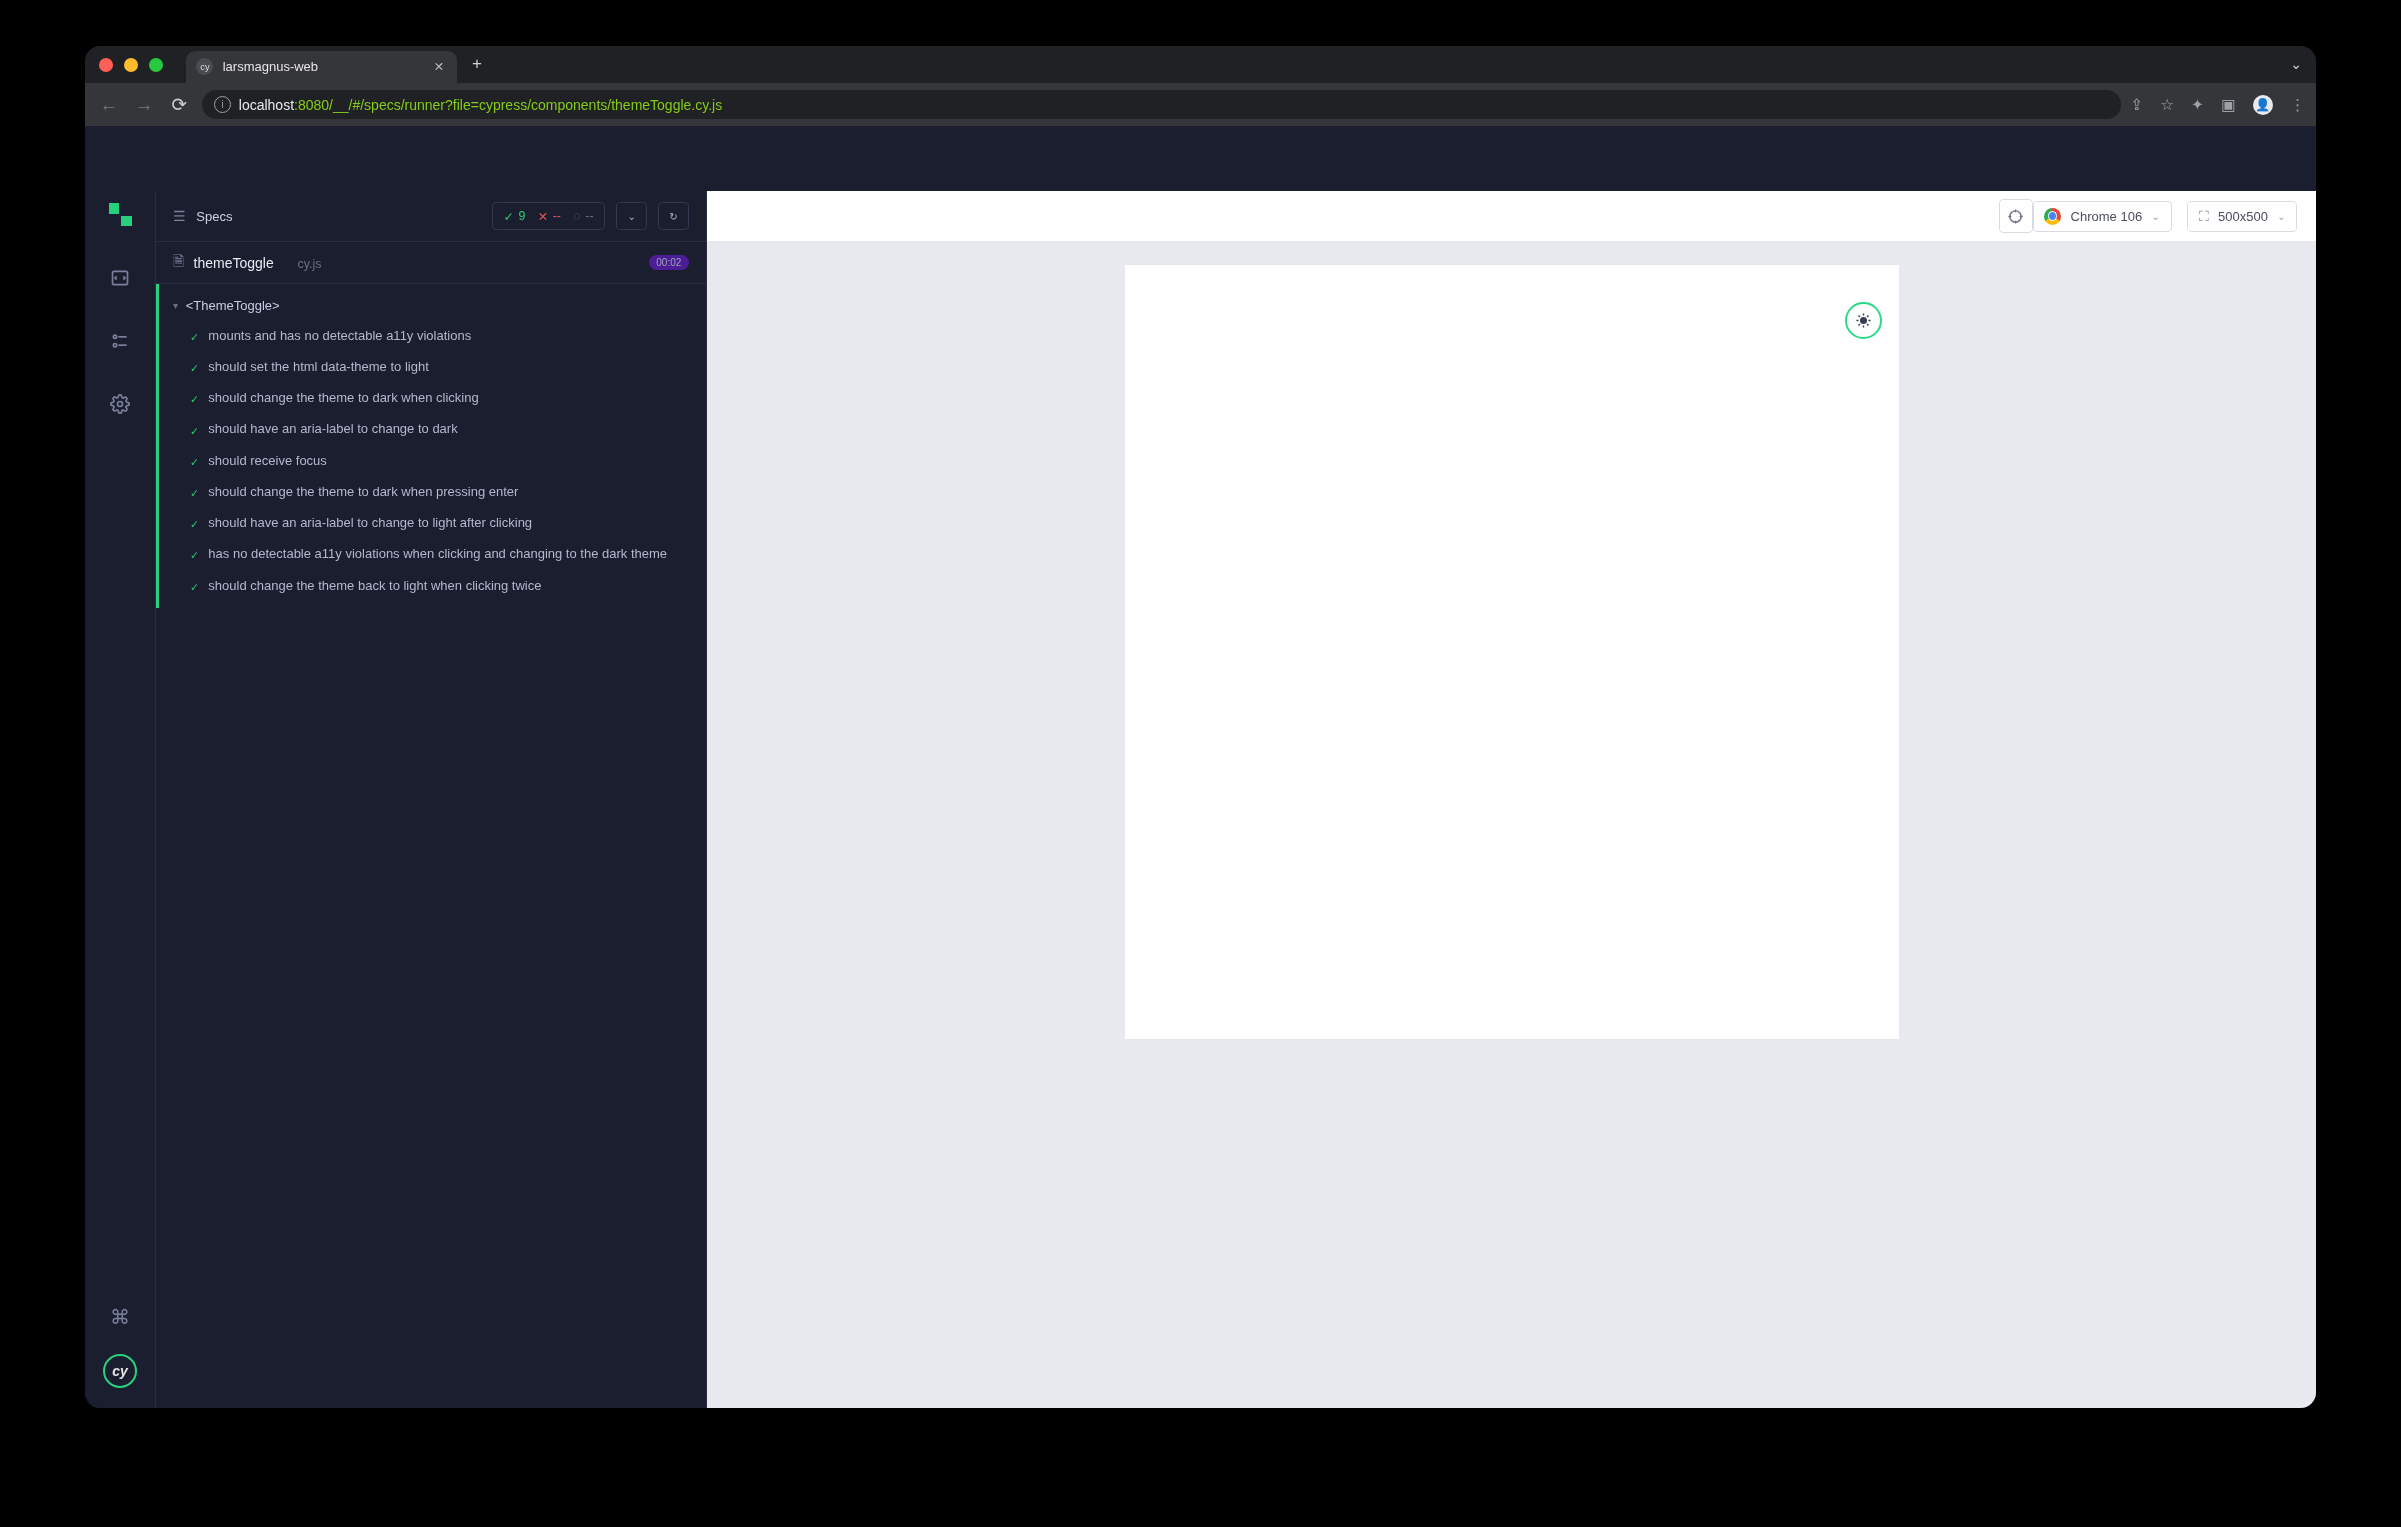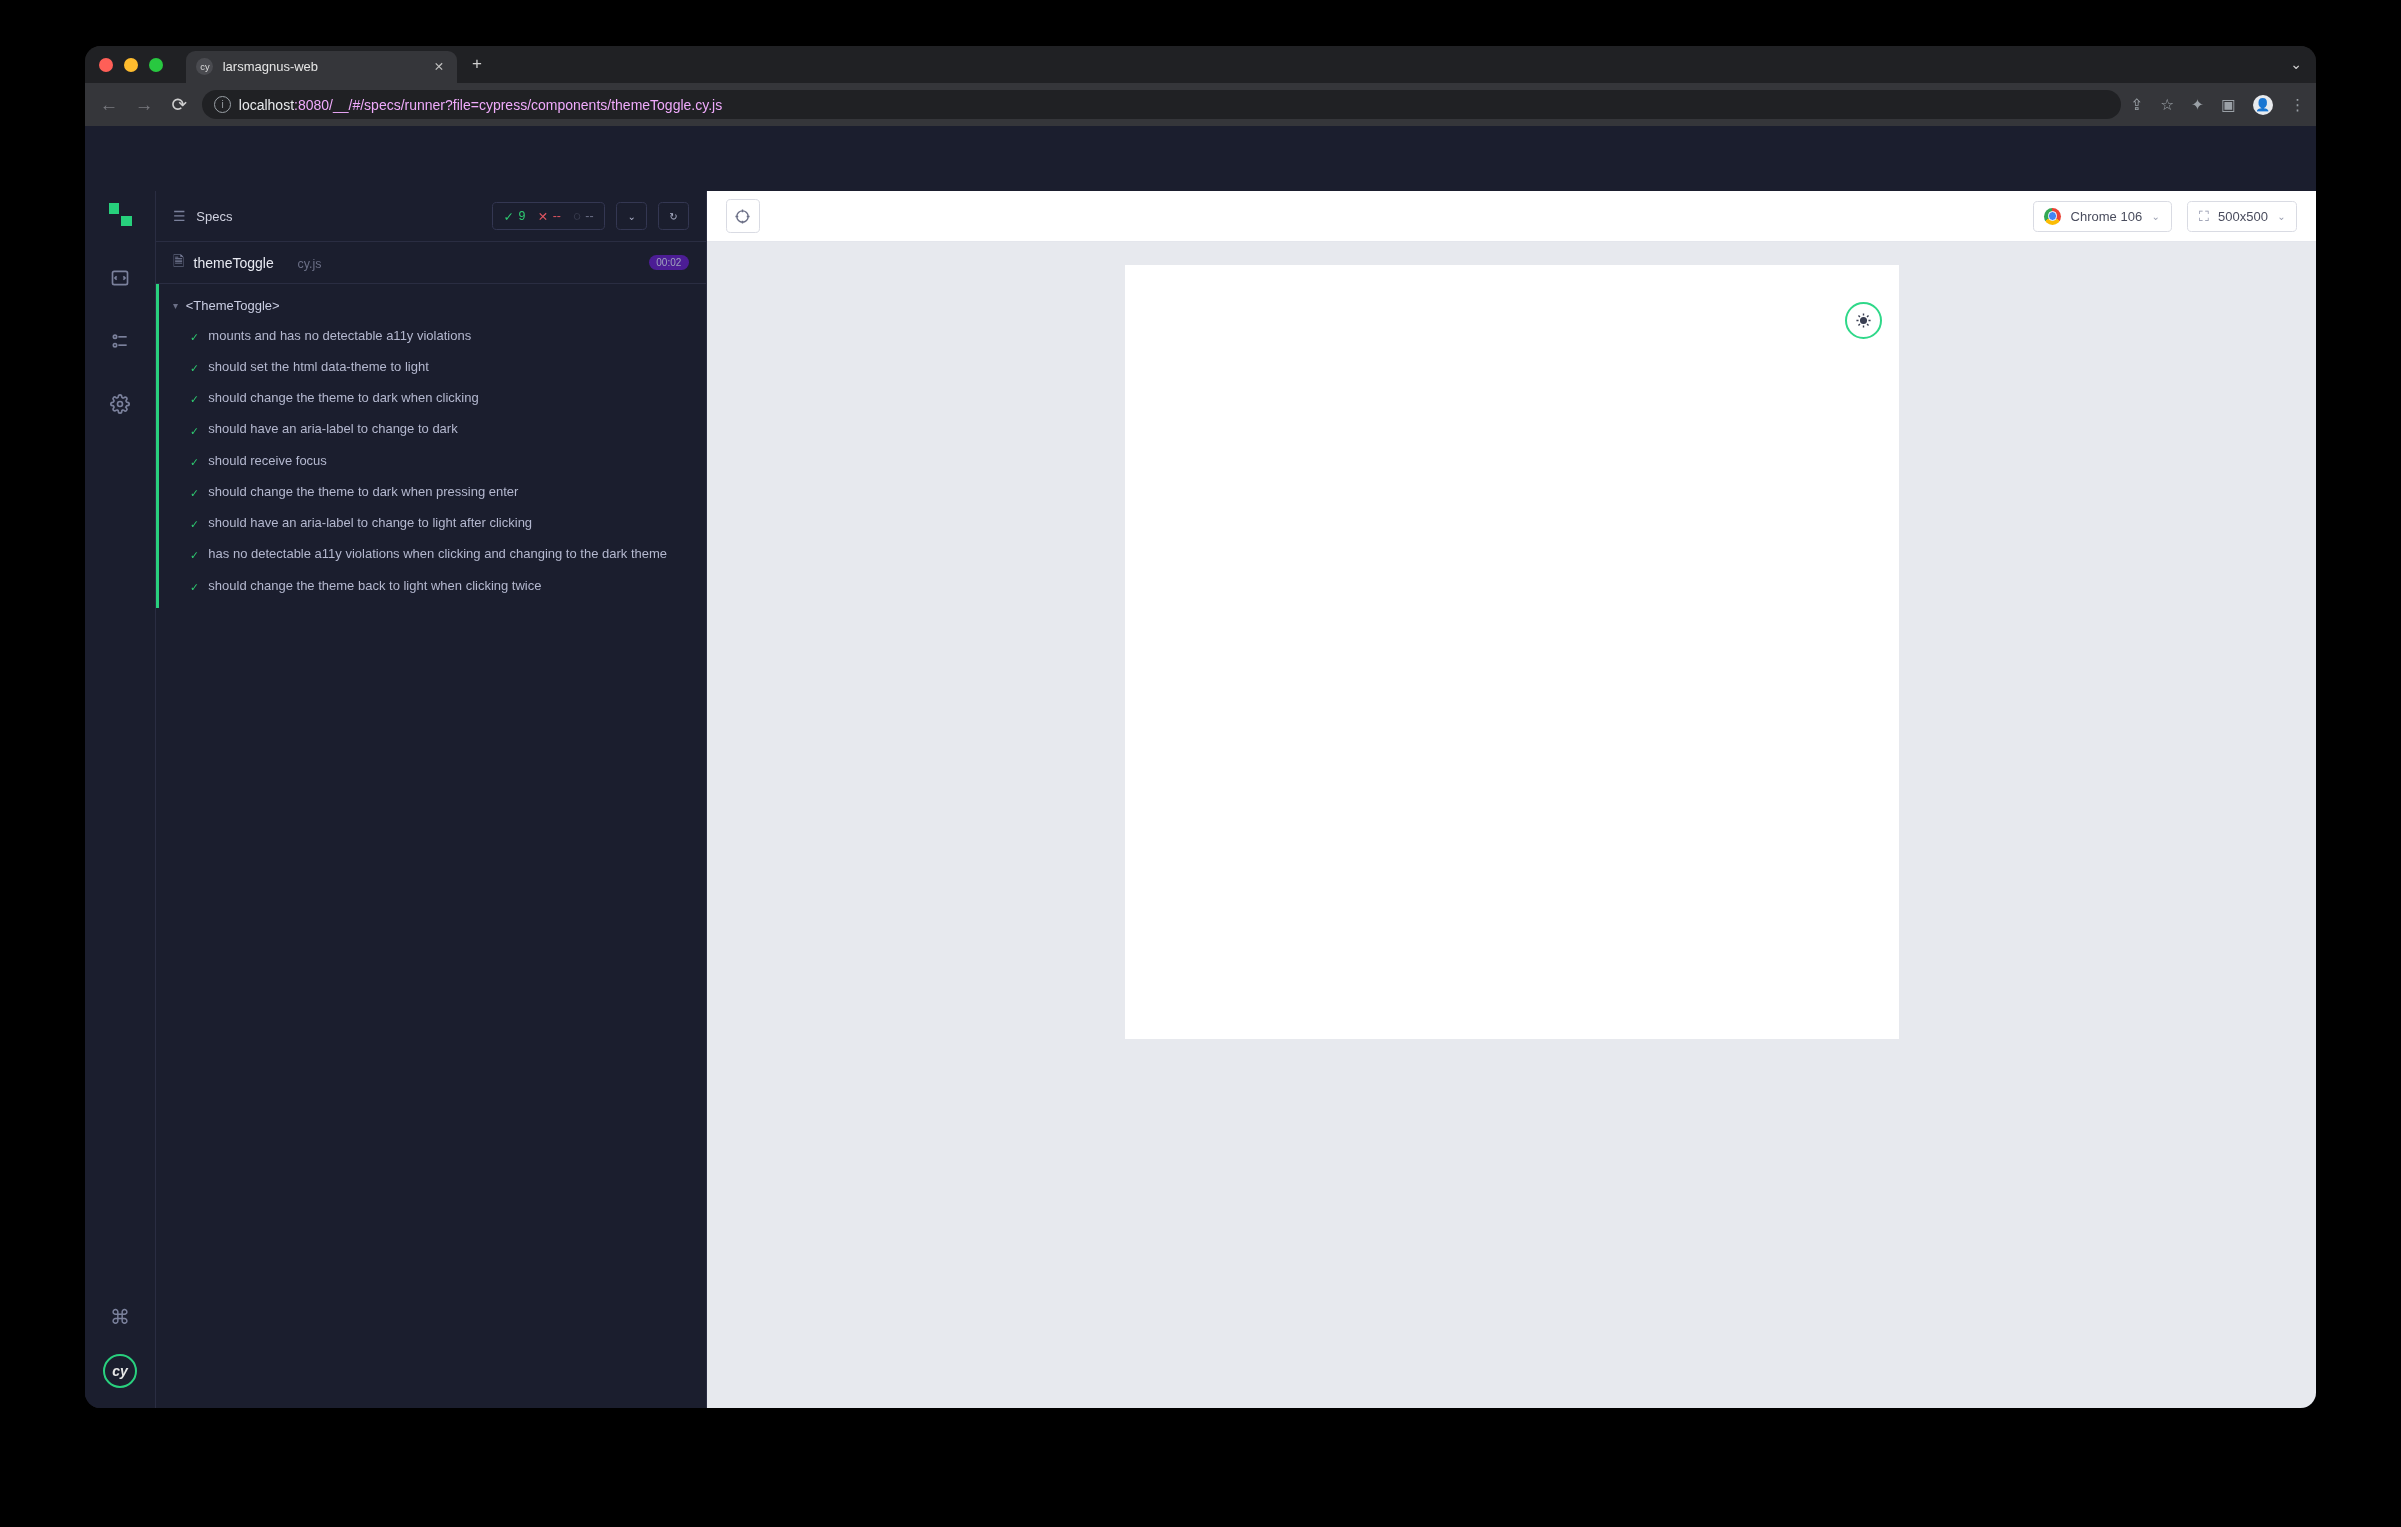--- a/index.html
+++ b/index.html
@@ -82,21 +82,21 @@
     padding:0 12.4px;
     gap:7.7px;
     color:#9aa0a6;
     font-size:14px;
   }
   .addr .info-icon {
     width:17px;height:17px;border:1.5px solid #9aa0a6;border-radius:50%;
     display:flex;align-items:center;justify-content:center;font-size:10px;color:#9aa0a6;
   }
   .addr .host  { color:#e8eaed; }
-  .addr .path  { color:#f0abfc;text-align:center; }
+  .addr .path  { color:#84cc16;text-align:center; }
   .tb-right { display:flex; align-items:center; gap:17px; color:#9aa0a6; font-size:15.5px;}
   .tb-right .avatar { width:20px;height:20px;border-radius:50%;background:#e8eaed;color:#3a3a3a;display:flex;align-items:center;justify-content:center;font-size:12.4px;}
 
   
   .app-shell {
     flex:1;
     display:flex;
     flex-direction:column;
     background:#1b1e2e;
   }
@@ -202,21 +202,21 @@
   .test-row .chk{color:#2ecc71;font-size:10.8px;margin-top:3.1px;flex-shrink:0;}
 
   
   .aut {
     flex:1;
     background:#e7e9ee;
     display:flex;flex-direction:column;
   }
   .aut-toolbar{
     height:51px;background:#ffffff;
-    display:flex;align-items:center;justify-content:space-between;
+    display:flex;align-items:center;justify-content:flex-end;
     padding:0 18.6px; border-bottom:0.8px solid #e4e6ec;
   }
   .aut-left{display:flex;align-items:center;gap:9.3px;}
   .selector-btn{
     width:34px;height:34px;border:0.8px solid #d9dbe3;border-radius:4.6px;
     display:flex;align-items:center;justify-content:center;
     color:#6b6f86;cursor:pointer;
   }
   .aut-right{display:flex;align-items:center;gap:15.5px;}
   .chip{

